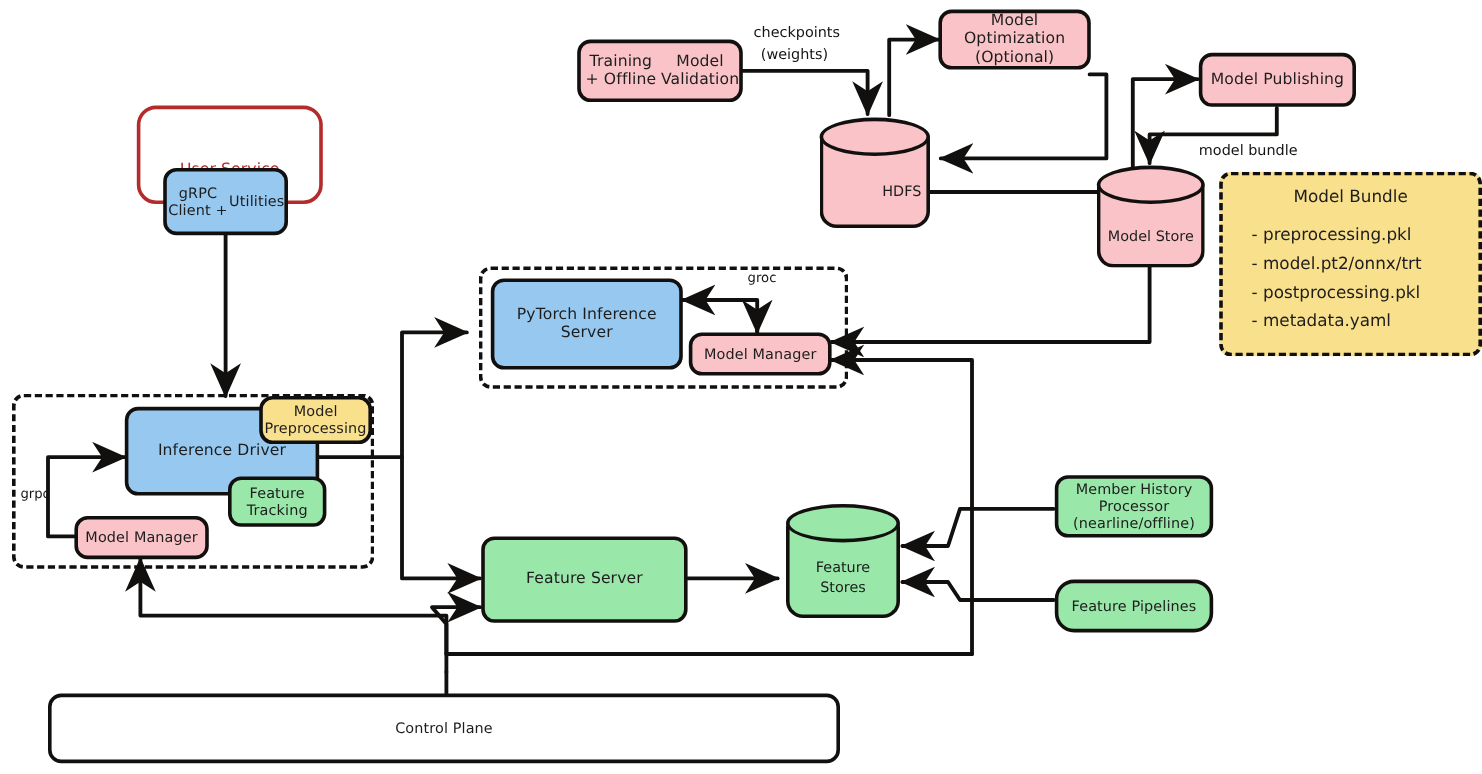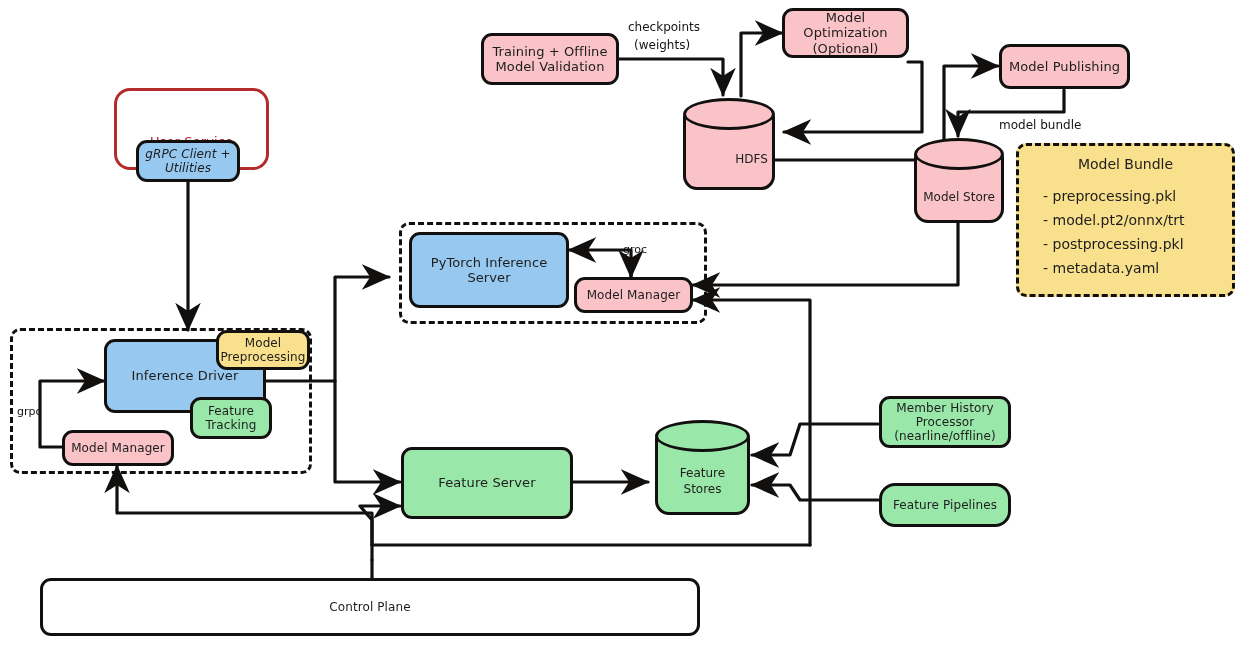--- a/index.html
+++ b/index.html
@@ -165,21 +165,21 @@
   <div class="dashed yellowfill" style="left:1016px;top:143px;width:213px;height:148px;">
     <div class="bundle-title">Model Bundle</div>
     <div class="bundle-list">
       <div>- preprocessing.pkl</div>
       <div>- model.pt2/onnx/trt</div>
       <div>- postprocessing.pkl</div>
       <div>- metadata.yaml</div>
     </div>
   </div>
 
-  <div class="node box pink f13" style="left:481px;top:33px;width:138px;height:52px;flex-direction:column;">
+  <div class="node box pink f13" style="left:481px;top:33px;width:138px;height:52px;flex-direction:row;">
     <span>Training + Offline</span>
     <span>Model Validation</span>
   </div>
 
   <div class="node box pink f13" style="left:999px;top:44px;width:131px;height:45px;">
     <span>Model Publishing</span>
   </div>
 
   <div class="node box pink f13" style="left:782px;top:8px;width:127px;height:50px;flex-direction:column;">
     <span>Model Optimization</span>
@@ -195,21 +195,21 @@
   <div class="cyl" style="left:914px;top:138px;width:90px;height:85px;">
     <div class="body"></div>
     <div class="top"></div>
     <div class="cyl-label f12" style="top:52px;">Model Store</div>
   </div>
 
   <div class="node userservice f13" style="left:114px;top:88px;width:155px;height:82px;align-items:center;">
     <span>User Service</span>
   </div>
 
-  <div class="node box blue f12" style="left:136px;top:140px;width:104px;height:42px;flex-direction:column;font-style:italic;">
+  <div class="node box blue f12" style="left:136px;top:140px;width:104px;height:56px;flex-direction:row;">
     <span>gRPC Client +</span>
     <span>Utilities</span>
   </div>
 
   <div class="node box blue f13" style="left:104px;top:339px;width:162px;height:74px;">
     <span>Inference Driver</span>
   </div>
 
   <div class="node box yellow f12" style="left:216px;top:330px;width:94px;height:40px;flex-direction:column;">
     <span>Model</span>
@@ -255,16 +255,16 @@
     <span>Feature Pipelines</span>
   </div>
 
   <div class="node box plain f12" style="left:40px;top:578px;width:660px;height:58px;">
     <span>Control Plane</span>
   </div>
 
   <div class="edge-label f12" style="left:628px;top:20px;">checkpoints</div>
   <div class="edge-label f12" style="left:634px;top:38px;">(weights)</div>
   <div class="edge-label f12" style="left:999px;top:118px;">model bundle</div>
-  <div class="edge-label f11" style="left:623px;top:243px;">groc</div>
+  <div class="edge-label f11" style="left:623px;top:225px;">groc</div>
   <div class="edge-label f11" style="left:17px;top:405px;">grpc</div>
 
 </div>
 
 </body></html>

